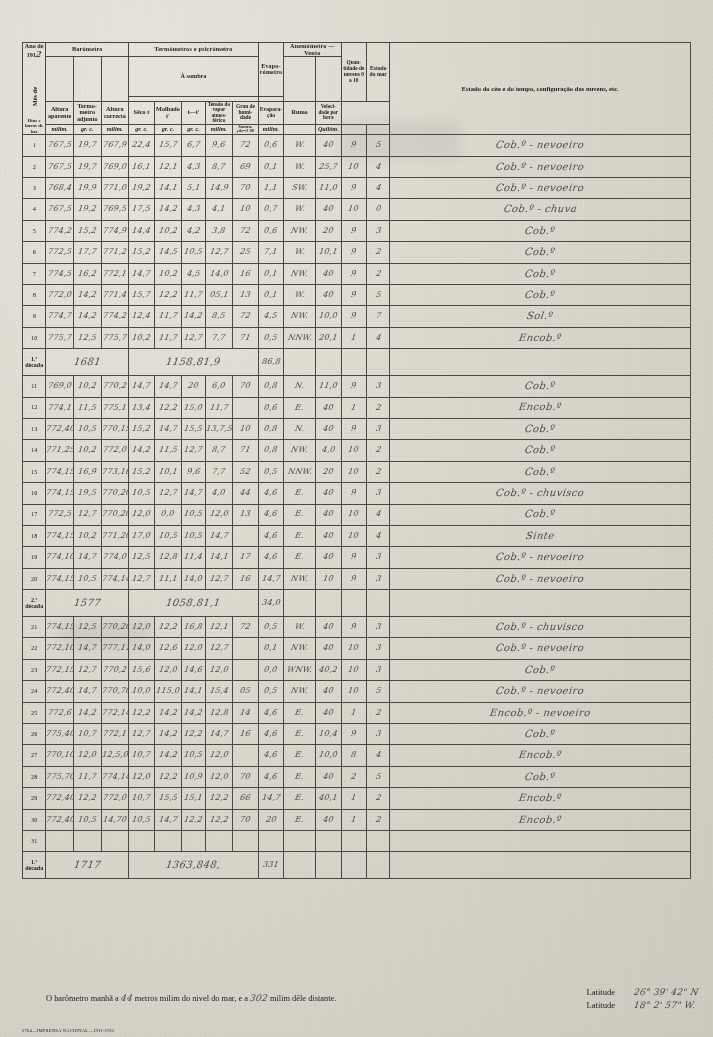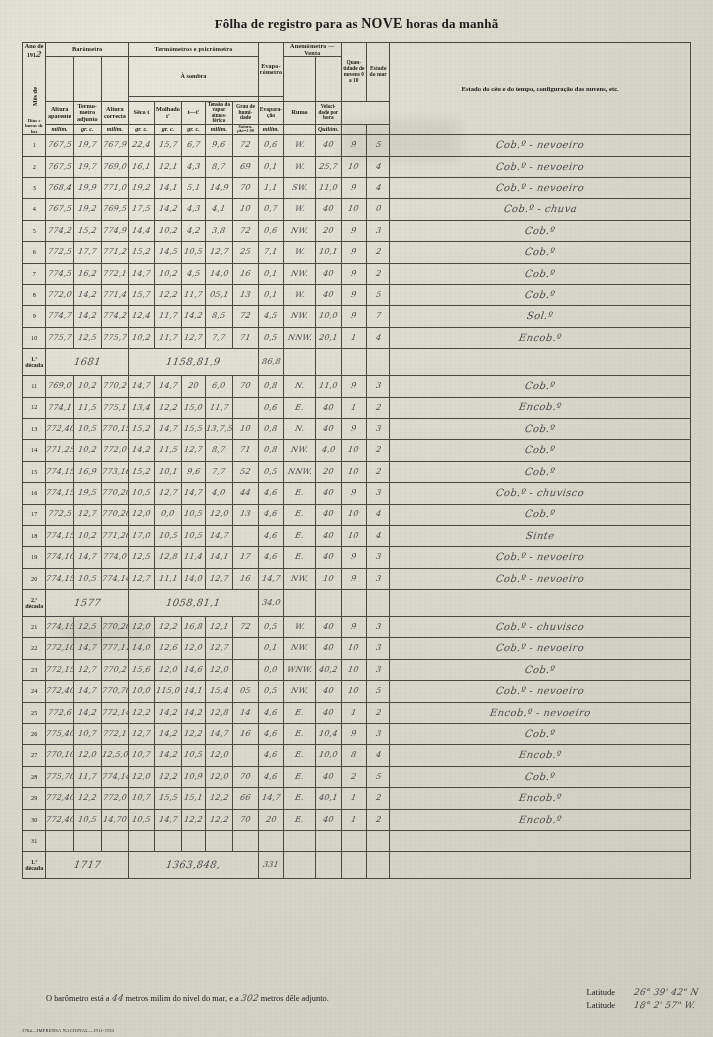--- a/index.html
+++ b/index.html
@@ -90,23 +90,20 @@
   }
 </style>
 </head>
 <body>
 
 <div class="sheet">
   <div class="grain"></div>
   <div class="smear" style="left:340px;top:120px;width:120px;height:40px;"></div>
   <div class="smear" style="left:60px;top:620px;width:90px;height:30px;"></div>
 
-  <div class="title">
-    <span>Fôlha de registro para as </span><span class="big">NOVE</span><span> horas da manhã</span>
-  </div>
 
   <table class="reg">
     <colgroup>
       <col style="width:22px">
       <col style="width:26px">
         <col style="width:26px">
         <col style="width:26px">
       <col style="width:24px">
         <col style="width:26px">
         <col style="width:22px">
@@ -742,21 +739,21 @@
           <td></td>
           <td></td>
           <td></td>
           <td class="obs"></td>
         </tr>
       </tbody>
   </table>
 
   <div class="footer">
     <div class="foot-note">
-      <span>O barômetro está a </span><span class="hand">44</span><span> metros milim do nivel do mar, e a </span><span class="hand">302</span><span> metros dêle adjunto.</span>
+      <span>O barômetro manhã a </span><span class="hand">44</span><span> metros milim do nivel do mar, e a </span><span class="hand">302</span><span> milim dêle distante.</span>
     </div>
     <div class="imprensa">2704—IMPRENSA NACIONAL—1911-1912</div>
     <div class="latlon">
       <div><span class="lab">Latitude</span><span class="hand">26° 39' 42" N</span></div>
       <div><span class="lab">Latitude</span><span class="hand">18° 2' 57" W.</span></div>
     </div>
   </div>
 </div>
 
 </body></html>

